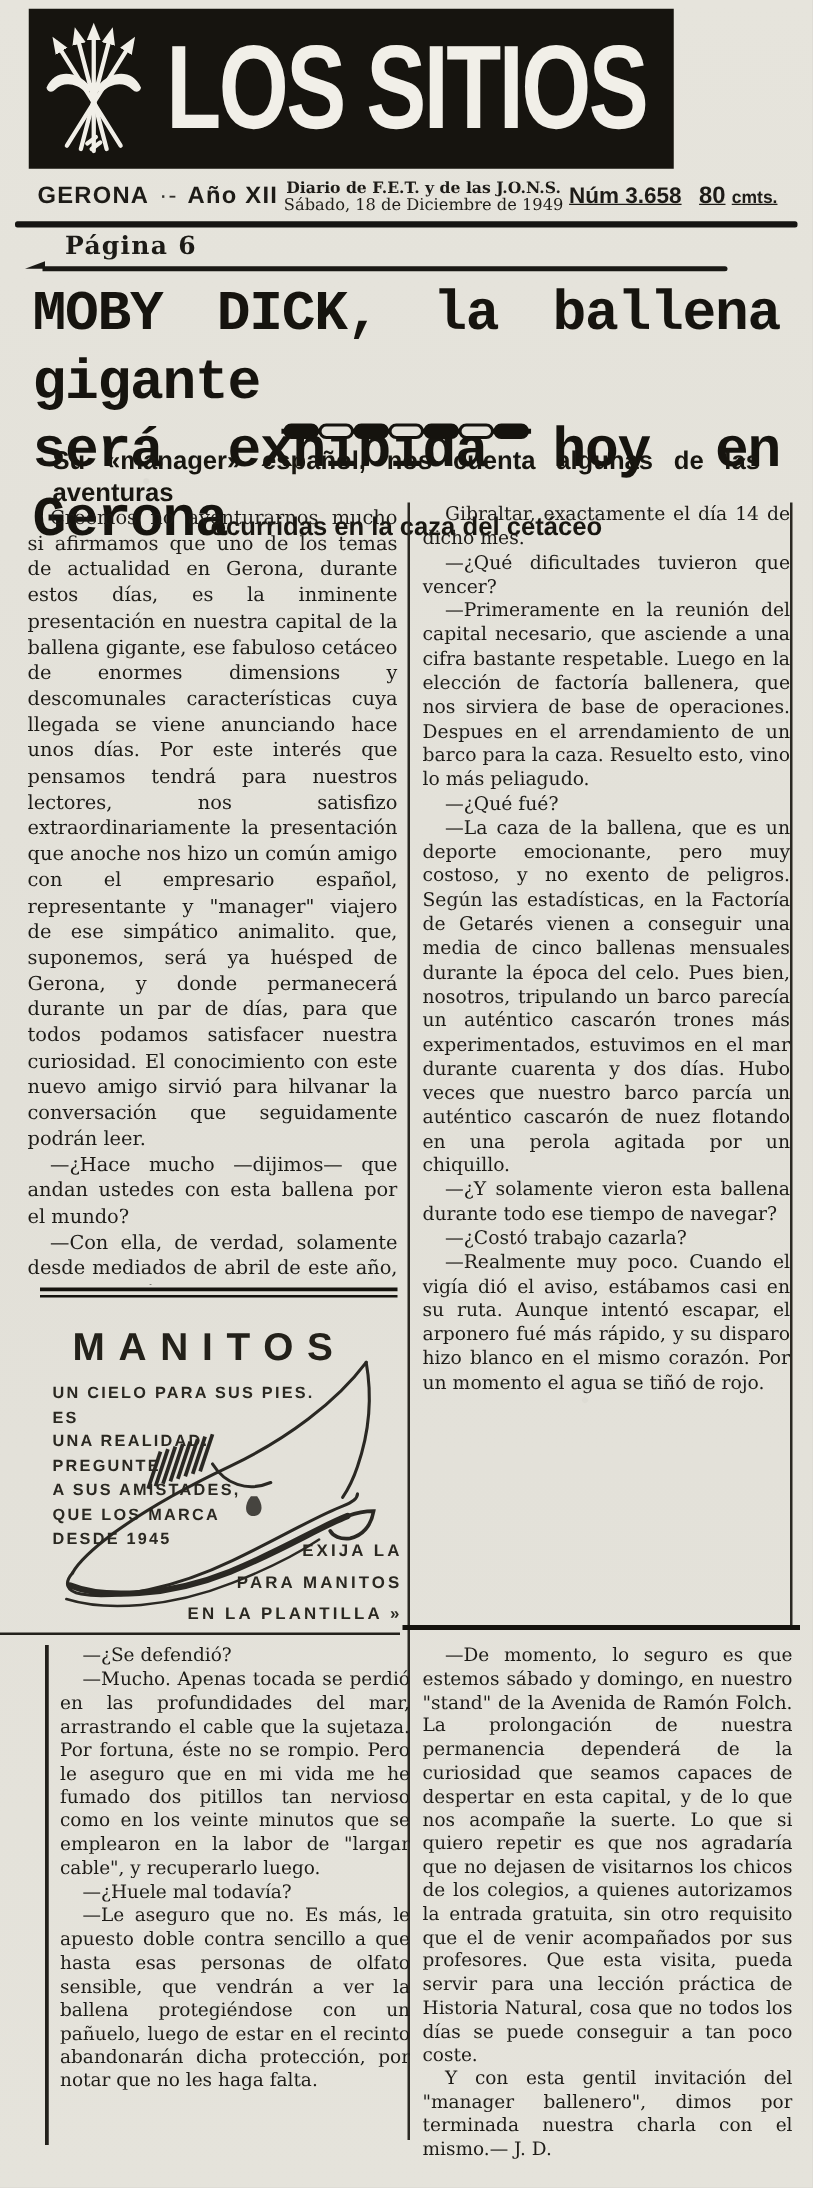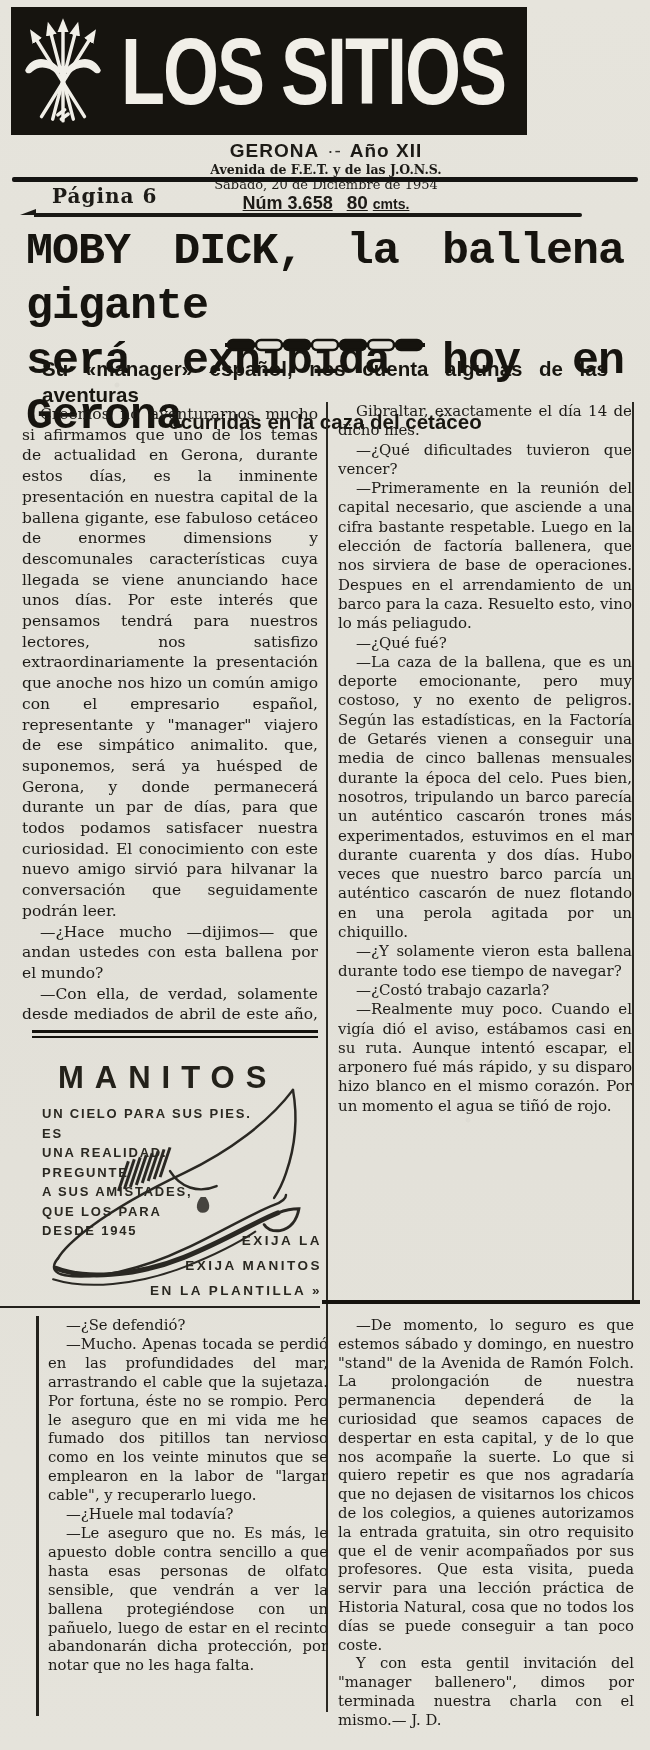--- a/index.html
+++ b/index.html
@@ -7,34 +7,34 @@
     position:relative;width:650px;height:1750px;margin:0 auto;
     background:#e4e2da;
     background-image:
       radial-gradient(circle at 18% 22%, rgba(0,0,0,0.03) 0 2px, transparent 3px),
       radial-gradient(circle at 72% 64%, rgba(0,0,0,0.025) 0 2px, transparent 3px),
       linear-gradient(180deg, #e6e4dc 0%, #e2e0d8 50%, #e5e3db 100%);
     font-family:"DejaVu Serif", serif;color:#1d1b17;overflow:hidden;
   }
   
   .masthead-box{
-    position:absolute;left:12px;top:8px;width:514px;height:126px;
+    position:absolute;left:24px;top:8px;width:514px;height:126px;
     background:#16140f;display:flex;align-items:center;
     box-shadow:0 0 0 1px #16140f;
   }
   .emblem{width:86px;height:112px;margin-left:8px;flex:0 0 auto;}
   .masthead-title{
     flex:1;text-align:center;font-family:"Liberation Sans",sans-serif;
     font-weight:700;font-size:72px;letter-spacing:-2px;color:#f1efe8;
     transform:scaleY(1.32);transform-origin:center;white-space:nowrap;
     padding-right:6px;
   }
   .masthead-info{
     position:absolute;left:30px;top:140px;width:592px;height:34px;
-    display:flex;justify-content:space-between;align-items:center;flex-direction:column;
+    display:flex;justify-content:space-between;align-items:center;
   }
   .mi-left{font-family:"Liberation Sans",sans-serif;font-weight:700;font-size:19px;letter-spacing:1px;white-space:nowrap;}
   .mi-left .sep{font-weight:400;padding:0 8px;color:#33312c;}
   .mi-center{text-align:center;line-height:15px;}
   .mi-center .org{font-weight:700;font-size:12.5px;}
   .mi-center .date{font-size:13px;}
   .mi-right{font-family:"Liberation Sans",sans-serif;font-weight:700;white-space:nowrap;font-size:18px;text-decoration:underline;}
   .mi-right .price-v{font-size:19px;padding-left:14px;}
   .mi-right .price-u{font-size:14px;padding-left:5px;}
   .rule-thick{position:absolute;left:12px;top:177px;width:626px;height:5px;background:#151412;border-radius:2px;}
@@ -108,22 +108,22 @@
       </g>
     </svg>
     <div class="masthead-title">LOS SITIOS</div>
   </div>
 
   <div class="masthead-info">
     <div class="mi-left">
       <span>GERONA</span><span class="sep">·-</span><span>Año XII</span>
     </div>
     <div class="mi-center">
-      <div class="org">Avenida de F.E.T. y de las J.O.N.S.</div>
-      <div class="date">Sábado, 20 de Diciembre de 1954</div>
+      <div class="org">Diario de F.E.T. y de las J.O.N.S.</div>
+      <div class="date">Sábado, 18 de Diciembre de 1949</div>
     </div>
     <div class="mi-right">
       <span>Núm 3.658</span><span class="price-v">80</span><span class="price-u">cmts.</span>
     </div>
   </div>
 
   <div class="rule-thick"></div>
 
   <div class="page-label">Página 6</div>
   <div class="taper-line"></div>
@@ -195,27 +195,27 @@
     </g>
     <path d="M184,122 C190,130 188,138 181,138 C174,138 173,129 179,122 Z" fill="#2a2823" opacity="0.85"></path>
   </svg>
 
   <div class="ad-brand">MANITOS</div>
 
   <div class="ad-tagline">
     <div>UN CIELO PARA SUS PIES. ES</div>
     <div>UNA REALIDAD. PREGUNTE</div>
     <div>A SUS AMISTADES,</div>
-    <div>QUE LOS PARA</div>
+    <div>QUE LOS MARCA</div>
     <div>DESDE 1945</div>
   </div>
 
   <div class="ad-footer">
     <div>EXIJA LA</div>
-    <div>EXIJA MANITOS</div>
+    <div>PARA MANITOS</div>
     <div>EN LA PLANTILLA »</div>
   </div>
 
   <div class="rule-below-ad"></div>
   <div class="rule-right-mid"></div>
 
   <div class="textcol col-left-bottom">
     <p>—¿Se defendió?</p>
     <p>—Mucho. Apenas tocada se perdió en las profundidades del mar, arrastrando el cable que la sujetaza. Por fortuna, éste no se rompio. Pero le aseguro que en mi vida me he fumado dos pitillos tan nervioso como en los veinte minutos que se emplearon en la labor de "largar cable", y recuperarlo luego.</p>
     <p>—¿Huele mal todavía?</p>

